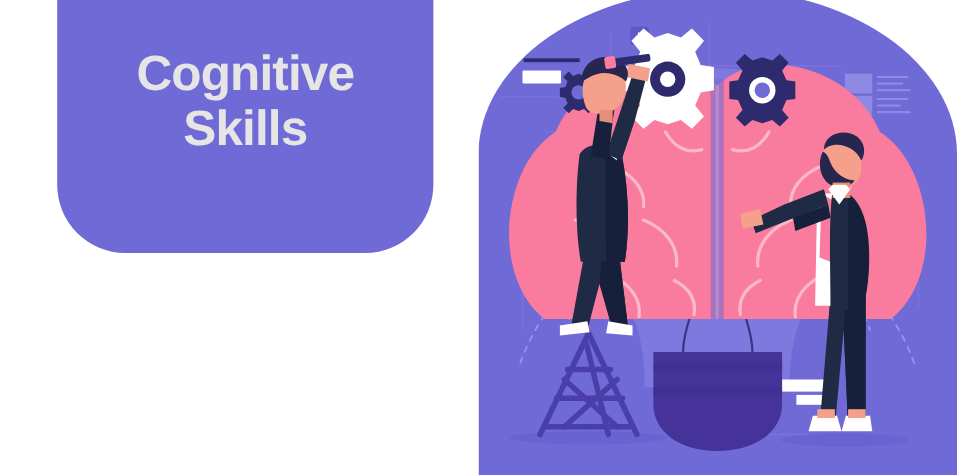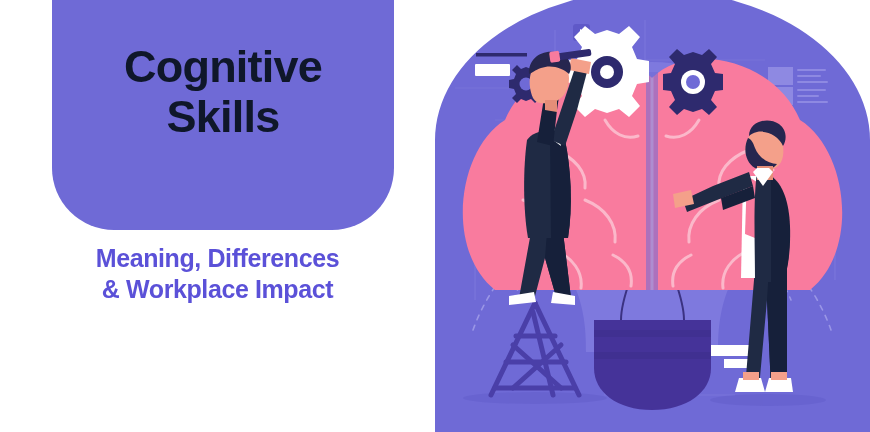--- a/index.html
+++ b/index.html
@@ -31,21 +31,21 @@
     height: 270px;
     background: #6F6AD6;
     border-radius: 0 0 62px 62px;
   }
   #title-text {
     position: absolute;
     left: 0;
     right: 0;
     top: 82px;
     text-align: center;
-    color: #0f172a;
+    color: #e5e5e5;
     font-size: 45px;
     font-weight: bold;
     line-height: 1.12;
     letter-spacing: -0.8px;
     white-space: pre-line;
   }
   #subtitle-text {
     position: absolute;
     left: 28px;
     right: 28px;
@@ -74,22 +74,20 @@
   }
 </style>
 </head>
 <body>
 
 <div id="left-panel">
   <div id="title-card">
     <div id="title-text">Cognitive
 Skills</div>
   </div>
-  <div id="subtitle-text">Meaning, Differences
-&amp; Workplace Impact</div>
 </div>
 
 <div id="illustration-panel">
 <svg id="illustration-svg" viewBox="0 0 435 432" xmlns="http://www.w3.org/2000/svg">
   <defs>
     <clipPath id="panelClip">
       <path d="M0,140 A217,150 0 0 1 435,140 L435,432 L0,432 Z"></path>
     </clipPath>
     <clipPath id="brainClip">
       <path d="M60,290 C10,250 22,150 70,120 C95,60 180,40 217,78 C254,40 340,60 365,120 C413,150 425,250 375,290 Z"></path>

